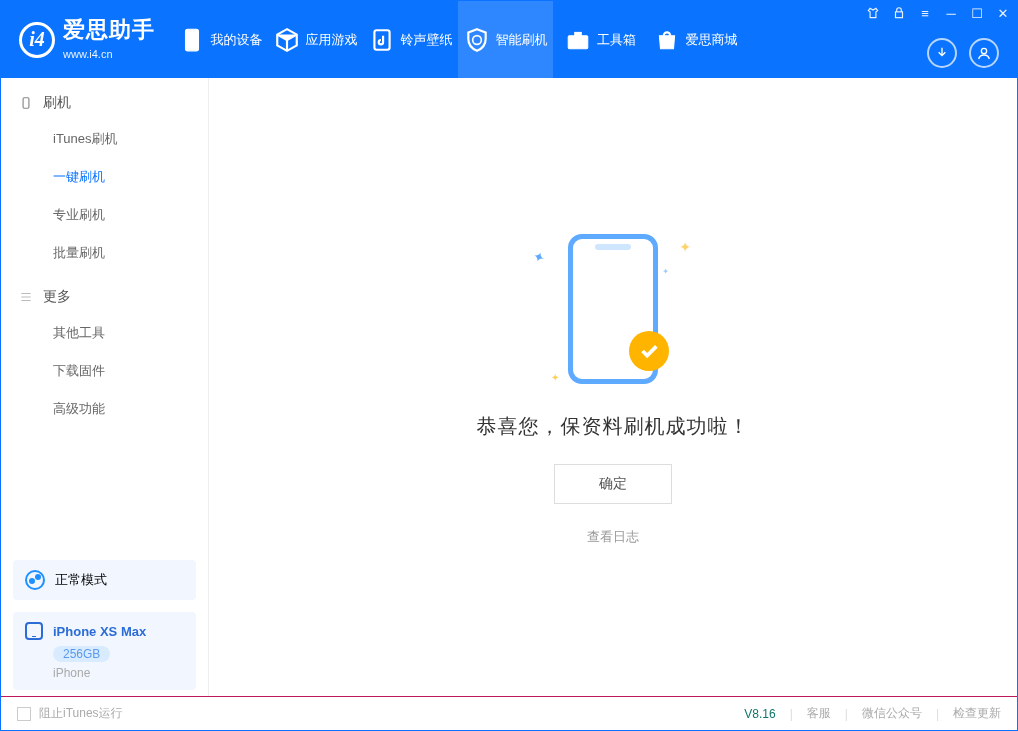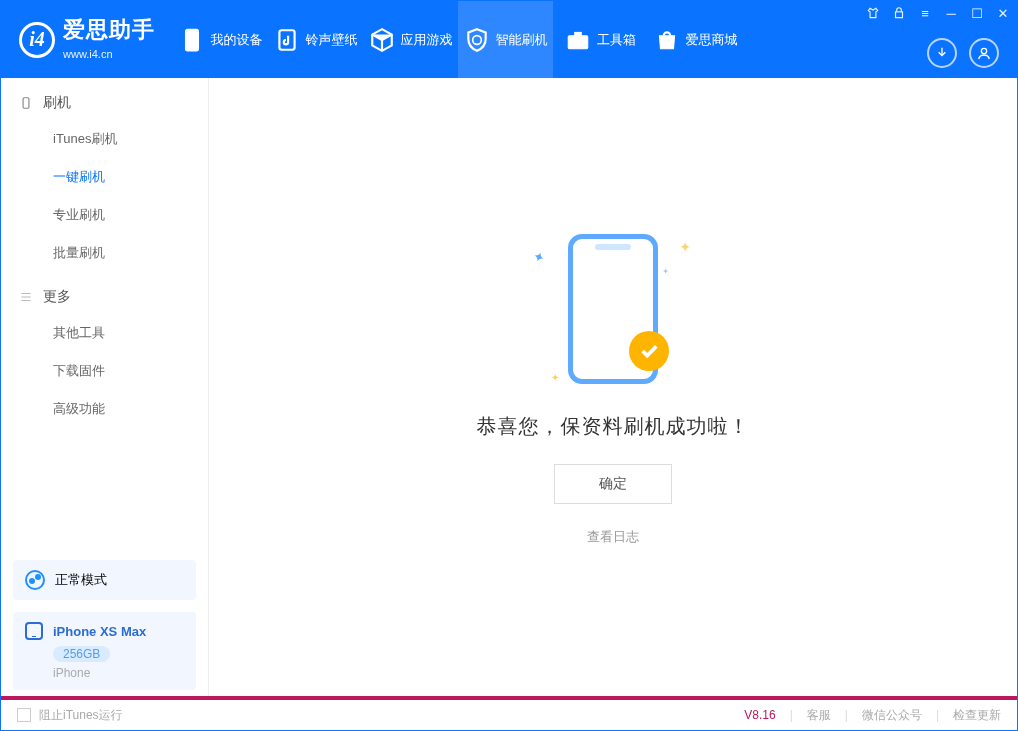--- a/index.html
+++ b/index.html
@@ -63,25 +63,25 @@
 .spark.s1 { left: 10px; top: 20px; transform: rotate(20deg); }
 .spark.s2 { right: 12px; top: 10px; color: #ffd36b; }
 .spark.s3 { left: 28px; bottom: 6px; color: #ffcf5a; font-size: 10px; }
 .spark.s4 { right: 34px; top: 38px; font-size: 8px; color: #9cc9ff; }
 
 .success-msg { font-size: 20px; color: #333; letter-spacing: 1px; }
 .ok-btn { border: 1px solid #ddd; background: #fff; padding: 10px 44px; font-size: 14px; color: #555; cursor: pointer; }
 .log-link { color: #999; font-size: 13px; cursor: pointer; }
 
 
-.statusbar { height: 34px; border-top: 4px solid #be185d; display: flex; align-items: center; padding: 0 16px; font-size: 12px; color: #aaa; gap: 8px; }
+.statusbar { height: 34px; border-top: 1px solid #be185d; display: flex; align-items: center; padding: 0 16px; font-size: 12px; color: #aaa; gap: 8px; }
 .statusbar .right { margin-left: auto; display: flex; align-items: center; gap: 14px; }
 .sb-link { color: #aaa; cursor: pointer; }
 .sb-sep { color: #ddd; }
-.ver { color: #be185d; }
+.ver { color: #0f766e; }
 </style>
 </head>
 <body>
 
 <div class="titlebar">
   <div class="logo-block">
     <div class="logo-circle">i4</div>
     <div class="logo-text">
       <span class="main">爱思助手</span>
       <span class="sub">www.i4.cn</span>
@@ -92,34 +92,34 @@
       <span class="nav-icon">
           <svg viewBox="0 0 24 24">
             <rect x="6" y="2" width="12" height="20" rx="2" fill="#fff"></rect>
           </svg>
         </span>
       <span>我的设备</span>
     </div>
     <div class="nav-tab">
       <span class="nav-icon">
           <svg viewBox="0 0 24 24">
+            <path d="M12 2l9 5v10l-9 5-9-5V7z" fill="none" stroke="#fff" stroke-width="2"></path>
+            <path d="M3 7l9 5 9-5M12 12v10" stroke="#fff" stroke-width="2"></path>
+          </svg>
+        </span>
+      <span>应用游戏</span>
+    </div>
+    <div class="nav-tab">
+      <span class="nav-icon">
+          <svg viewBox="0 0 24 24">
             <rect x="5" y="3" width="14" height="18" rx="2" fill="none" stroke="#fff" stroke-width="2"></rect>
             <path d="M13 8v6a2 2 0 11-2-2" stroke="#fff" stroke-width="2" fill="none"></path>
           </svg>
         </span>
       <span>铃声壁纸</span>
-    </div>
-    <div class="nav-tab">
-      <span class="nav-icon">
-          <svg viewBox="0 0 24 24">
-            <path d="M12 2l9 5v10l-9 5-9-5V7z" fill="none" stroke="#fff" stroke-width="2"></path>
-            <path d="M3 7l9 5 9-5M12 12v10" stroke="#fff" stroke-width="2"></path>
-          </svg>
-        </span>
-      <span>应用游戏</span>
     </div>
     <div class="nav-tab active">
       <span class="nav-icon">
           <svg viewBox="0 0 24 24">
             <path d="M12 2l8 3v6c0 5-3.5 9-8 11-4.5-2-8-6-8-11V5z" fill="none" stroke="#fff" stroke-width="2"></path>
             <path d="M8 12a4 4 0 018 0M16 12a4 4 0 01-8 0" fill="none" stroke="#fff" stroke-width="1.5"></path>
           </svg>
         </span>
       <span>智能刷机</span>
     </div>

